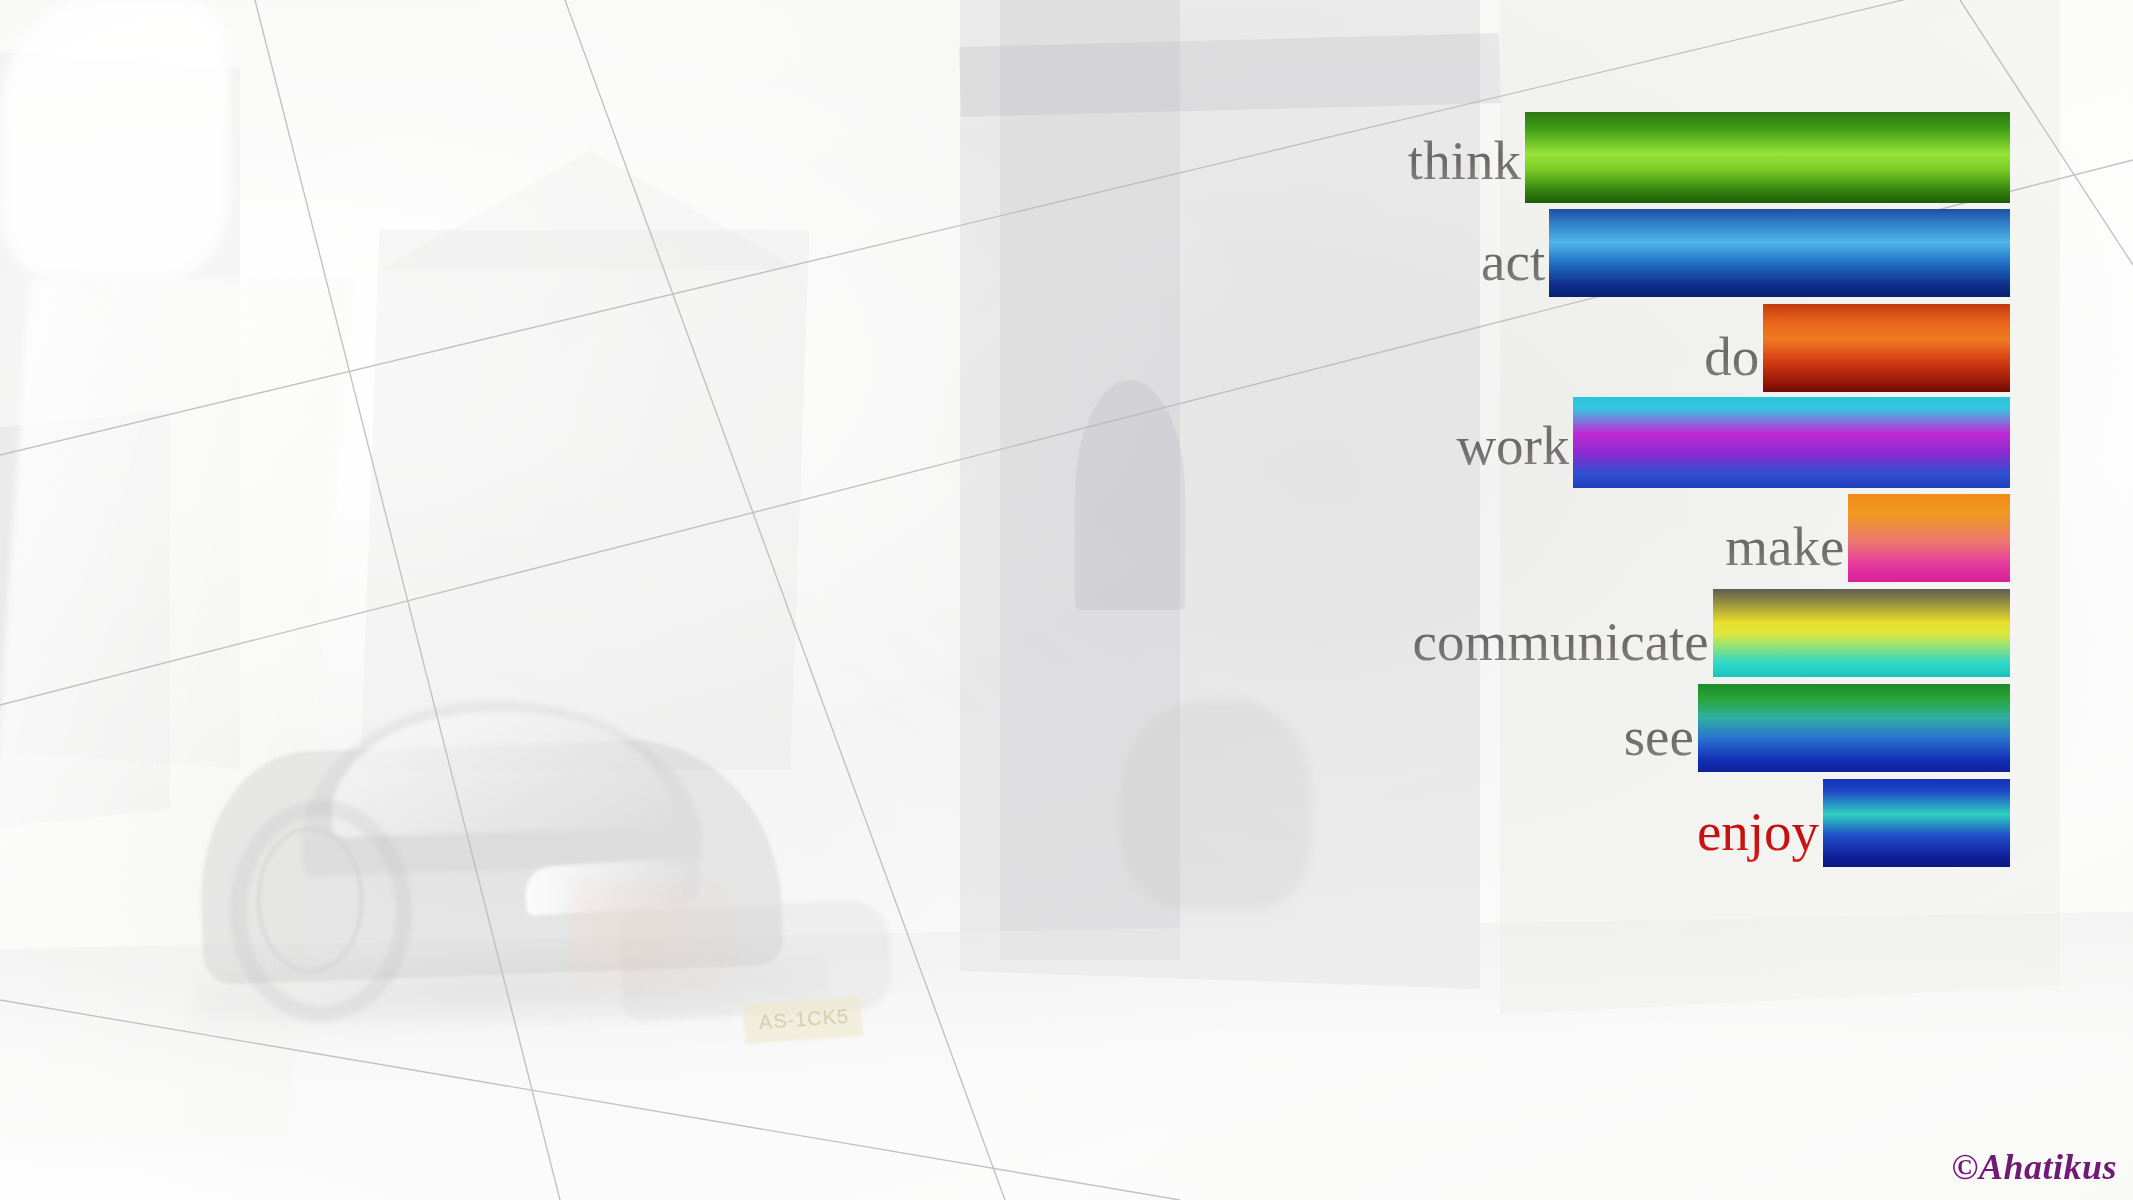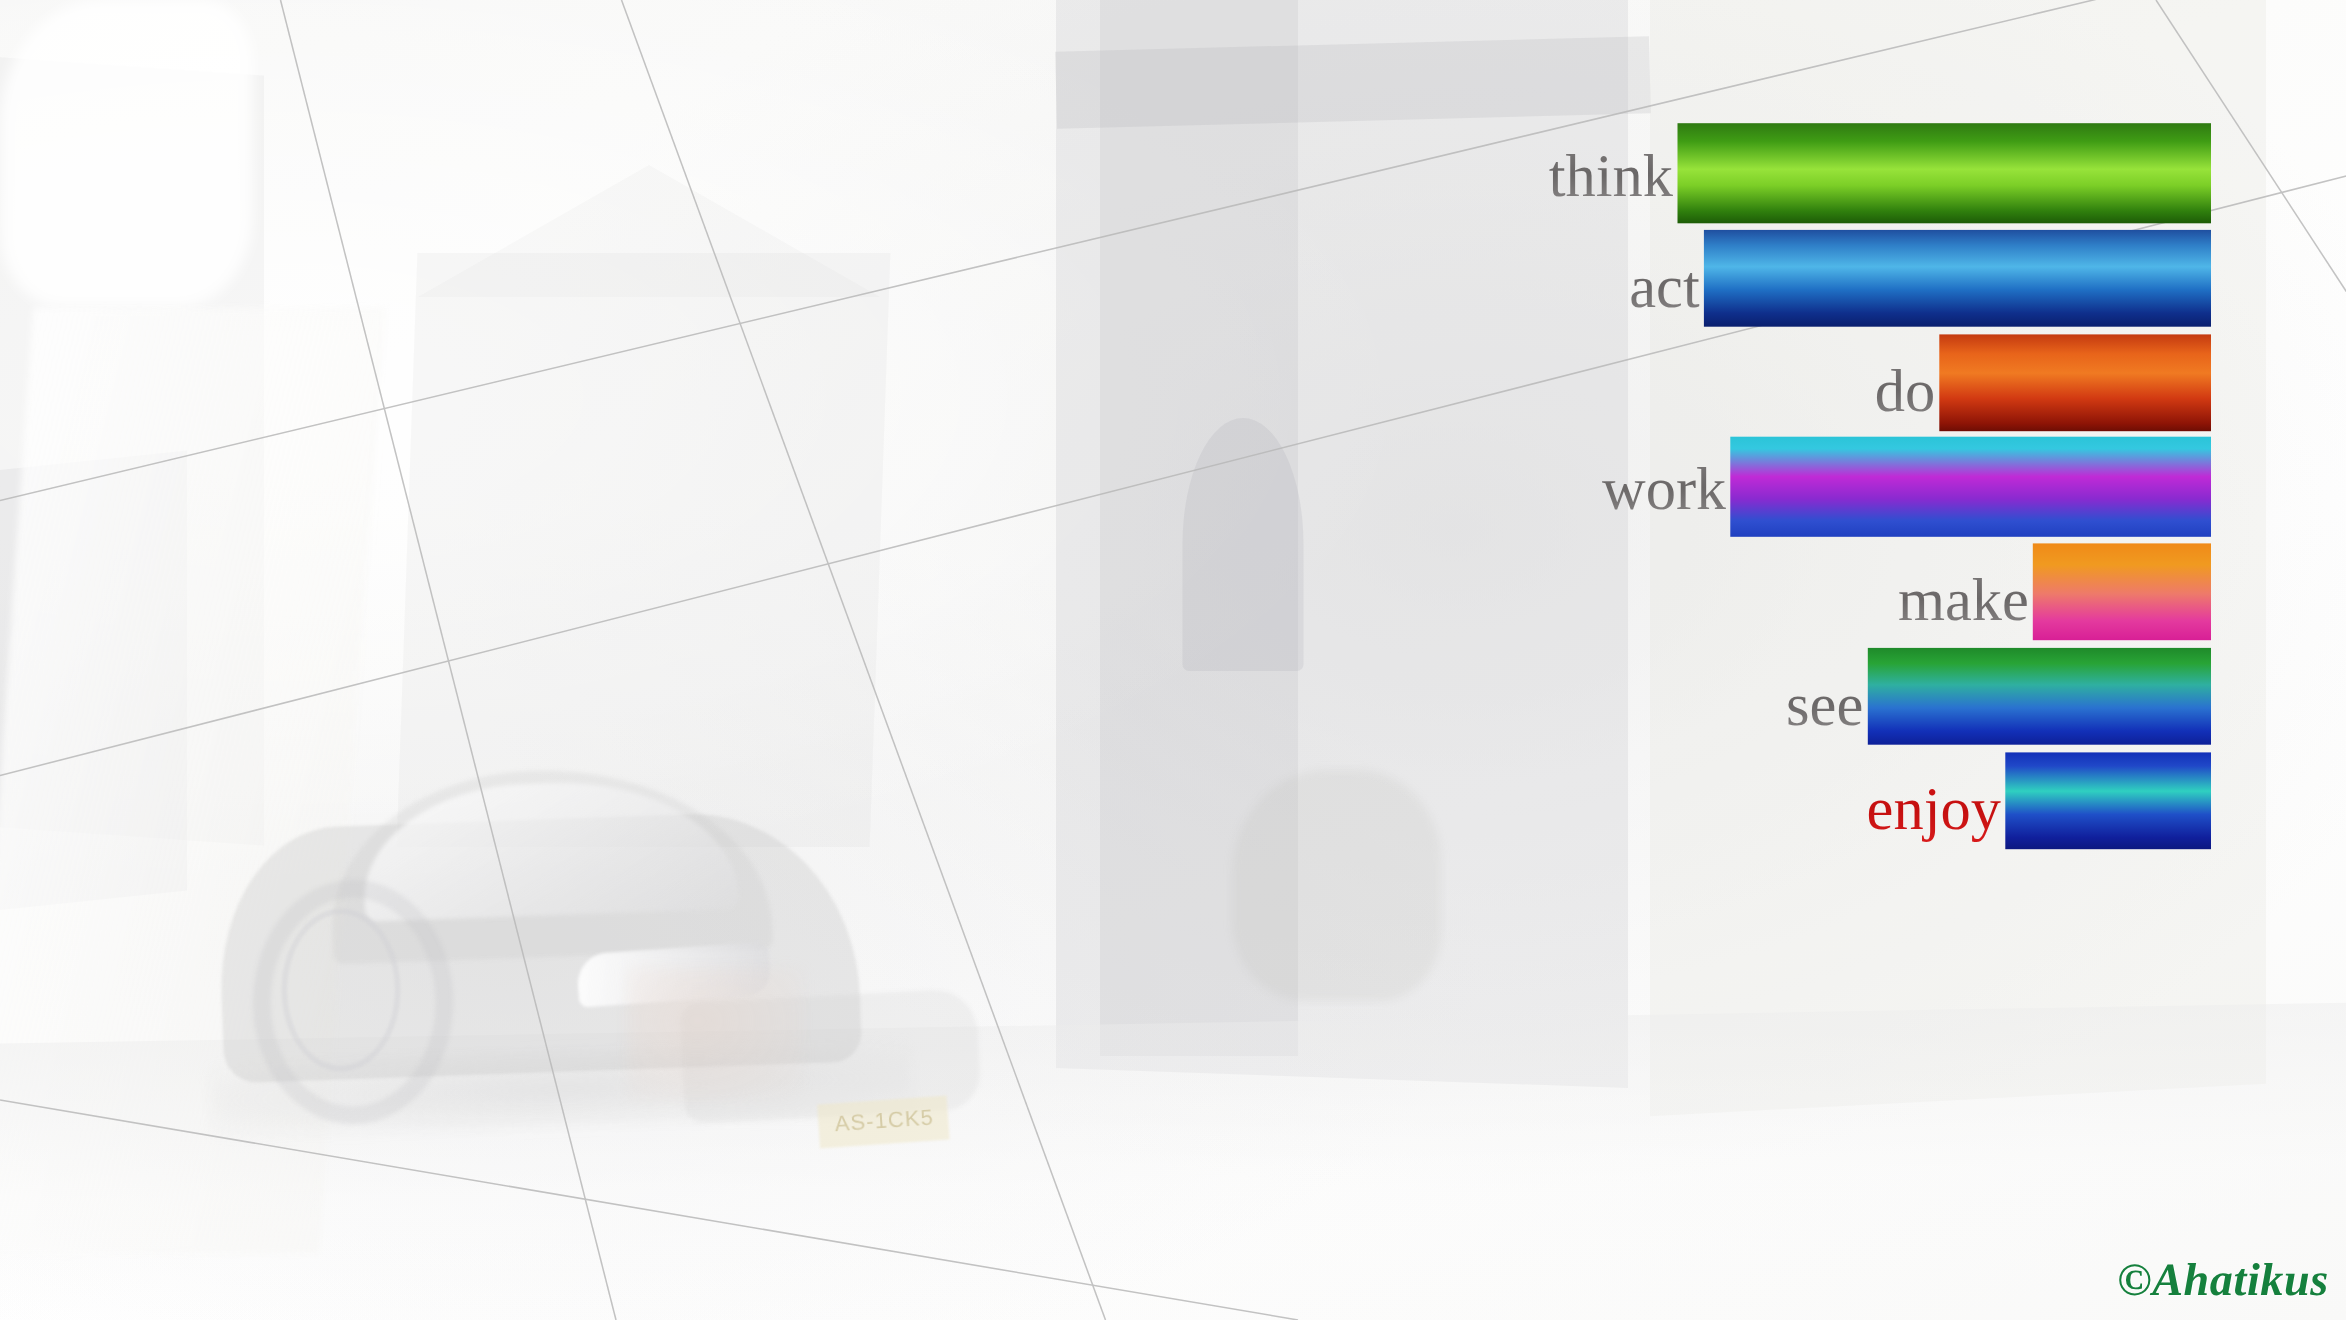--- a/index.html
+++ b/index.html
@@ -272,22 +272,22 @@
   }
 
   
   #signature {
     position: absolute;
     right: 16px;
     bottom: 12px;
     font-family: "Liberation Serif", "DejaVu Serif", serif;
     font-weight: bold;
     font-style: italic;
-    font-size: 42px;
-    color: #15803d;
+    font-size: 36px;
+    color: #701a75;
     letter-spacing: 0.5px;
     text-shadow: 1px 1px 0 rgba(255,255,255,0.6);
   }
 </style>
 </head>
 <body>
 
 <div id="stage">
 
   <div class="bg-layer bg-wash"></div>
@@ -353,20 +353,24 @@
     <div class="quote-line">
       <span class="lead">work</span>
       <span class="kw kw-creativly">CREATIVLY</span>
     </div>
 
     <div class="quote-line">
       <span class="lead">make</span>
       <span class="kw kw-fun">FUN</span>
     </div>
 
+    <div class="quote-line">
+      <span class="lead">communicate</span>
+      <span class="kw kw-freely">FREELY</span>
+    </div>
 
     <div class="quote-line">
       <span class="lead">see</span>
       <span class="kw kw-target">TARGET</span>
     </div>
 
     <div class="quote-line">
       <span class="lead red">enjoy</span>
       <span class="kw kw-life">LIFE</span>
     </div>

